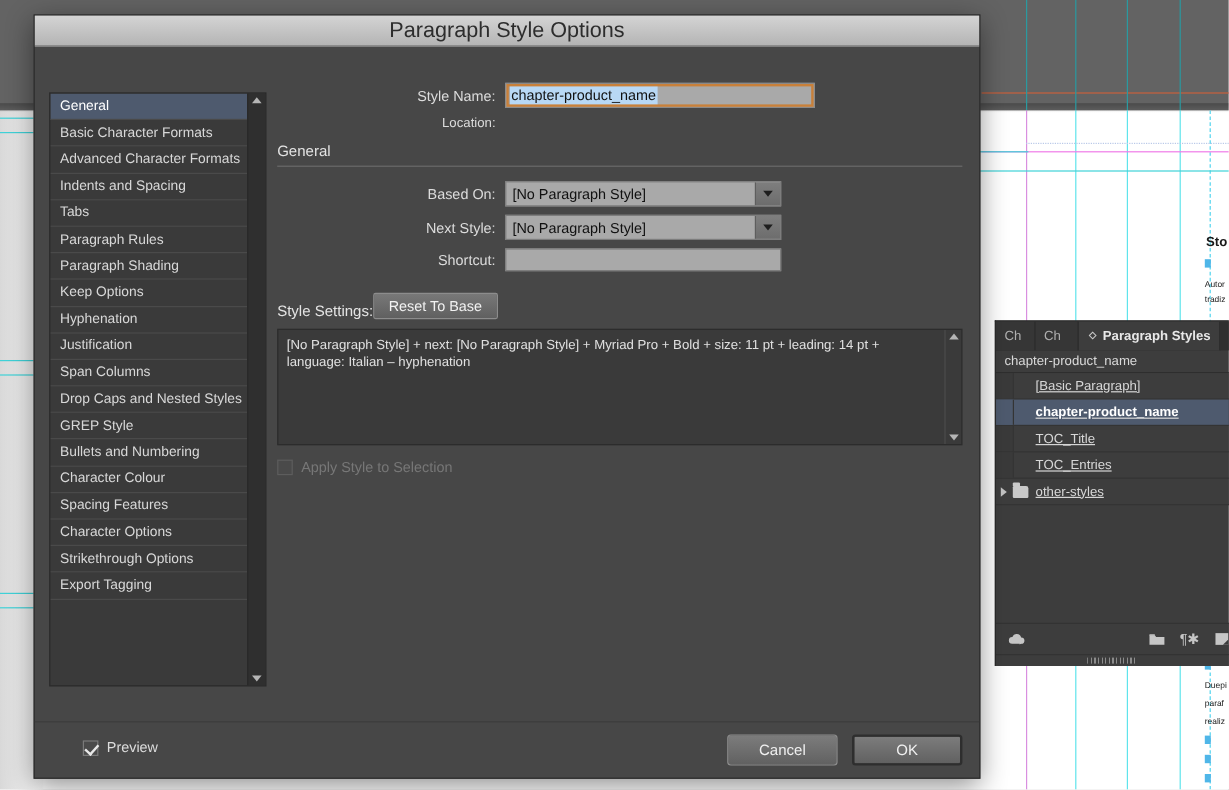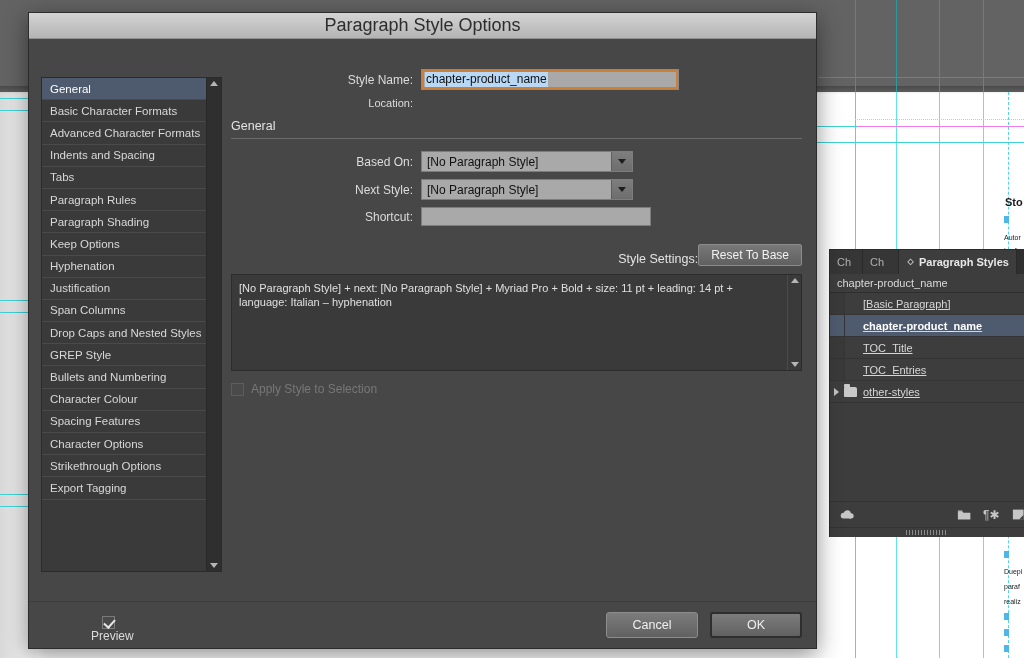--- a/index.html
+++ b/index.html
@@ -34,21 +34,21 @@
     position: absolute; left: 0; top: 86px; width: 1024px; height: 8px;
     background: linear-gradient(to bottom, rgba(0,0,0,.25), rgba(0,0,0,0));
   }
 
   .doc-text { position: absolute; color: #1a1a1a; font-size: 7px; line-height: 11px; white-space: nowrap; }
   .doc-text.heading { font-size: 11px; font-weight: bold; }
   .doc-mark { position: absolute; width: 5px; height: 7px; background: #4fb6e8; }
 
   
   #styles-panel {
-    position: absolute; left: 829px; top: 249px; width: 195px; height: 288px;
+    position: absolute; left: 829px; top: 267px; width: 195px; height: 288px;
     background: #3d3d3d;
     border-top: 1px solid #2b2b2b;
     border-left: 1px solid #2b2b2b;
     font-size: 11px; color: #d6d6d6;
     z-index: 20;
   }
   .panel-tabbar { position: relative; height: 24px; background: #2f2f2f; display: flex; align-items: stretch; }
   .panel-tab {
     display: flex; align-items: center; padding: 0 7px;
     background: #363636; color: #b0b0b0; font-size: 11px;
@@ -153,36 +153,36 @@
   }
   .txtfield {
     width: 258px; height: 21px; background: #a9a9a9; border: 1px solid #787878;
     font-size: 12px; color: #111; display: flex; align-items: center; padding: 0 3px;
   }
   .txtfield.focus { outline: 2px solid #c8803a; outline-offset: -3px; border-color: #8a8a8a; }
   .sel-text { background: #b8d8f5; color: #111; padding: 1px 1px 2px 1px; }
   .section-title { font-size: 12.5px; color: #e4e4e4; margin: 6px 0 5px 0; }
   .hr { height: 1px; background: #6a6a6a; margin-bottom: 12px; }
   .combo {
-    width: 212px; height: 21px; background: #a9a9a9; border: 1px solid #7d7d7d;
+    width: 230px; height: 21px; background: #a9a9a9; border: 1px solid #7d7d7d;
     display: flex; align-items: center; font-size: 12px; color: #111;
     padding-left: 5px; position: relative;
   }
   .combo-btn {
     position: absolute; right: 0; top: 0; width: 21px; height: 19px;
     background: linear-gradient(to bottom, #7e7e7e, #6d6d6d);
     border-left: 1px solid #5e5e5e;
     display: flex; align-items: center; justify-content: center;
   }
   .caret { width: 0; height: 0; border-left: 4px solid transparent;
     border-right: 4px solid transparent; border-top: 5px solid #1e1e1e; }
   .shortcut {
     width: 230px; height: 19px; background: #a9a9a9; border: 1px solid #7d7d7d;
   }
-  .settings-head { display: flex; align-items: flex-end; justify-content: flex-end; margin-top: 18px; }
+  .settings-head { display: flex; align-items: flex-end; justify-content: flex-start; margin-top: 18px; }
   .settings-label { font-size: 12.5px; color: #e4e4e4; }
   .btn {
     background: linear-gradient(to bottom, #787878, #606060);
     border: 1px solid #8c8c8c; color: #f2f2f2;
     font-size: 12px; padding: 3px 12px; border-radius: 2px;
   }
   .settings-box {
     margin-top: 8px; height: 97px; background: #3a3a3a;
     border: 1px solid #2c2c2c; display: flex;
   }
@@ -204,21 +204,21 @@
     content: ""; position: absolute; left: 3px; top: 0px; width: 5px; height: 9px;
     border: solid #e8e8e8; border-width: 0 2px 2px 0; transform: rotate(42deg);
   }
   .check-lab { font-size: 12px; color: #dcdcdc; }
   .check-lab.disabled { color: #777777; }
 
   .dlg-footer {
     position: absolute; left: 0; right: 0; bottom: 0; height: 48px;
     border-top: 1px solid #3c3c3c;
   }
-  .preview-wrap { position: absolute; left: 62px; top: 14px; display: flex; align-items: center; flex-direction: column; }
+  .preview-wrap { position: absolute; left: 40px; top: 14px; display: flex; align-items: center; }
   .footer-btns { position: absolute; right: 14px; top: 10px; display: flex; gap: 12px; }
   .dlg-btn {
     width: 92px; height: 26px; border-radius: 3px; font-size: 12.5px;
     color: #f0f0f0; display: flex; align-items: center; justify-content: center;
     background: linear-gradient(to bottom, #7c7c7c, #616161);
     border: 1px solid #8d8d8d;
   }
   .dlg-btn.default { border: 2px solid #2e2e2e; }
 </style>
 </head>

